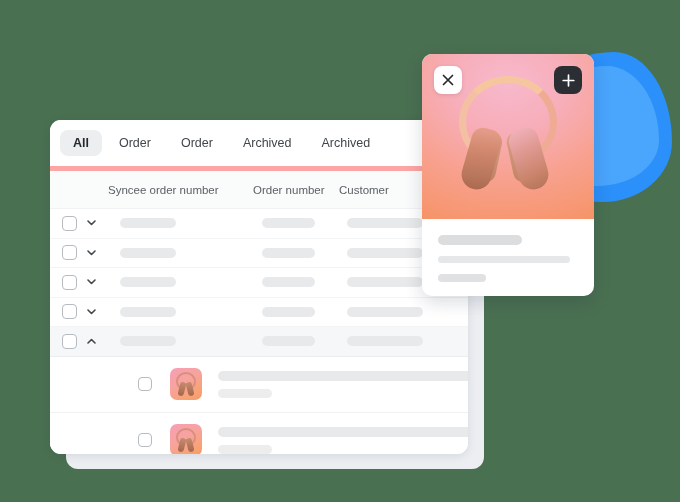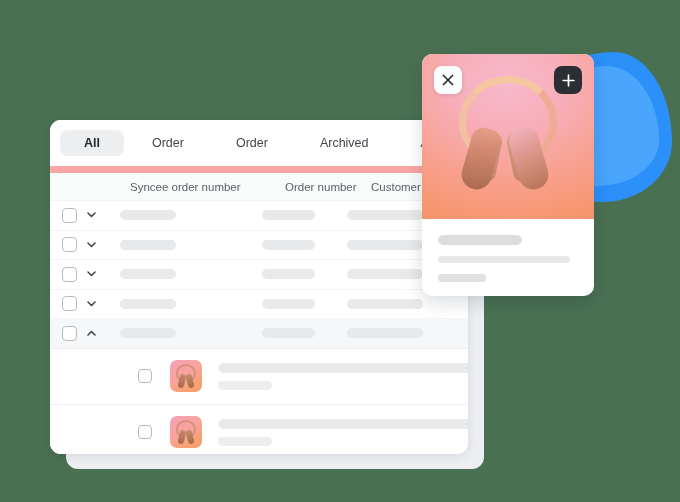--- a/index.html
+++ b/index.html
@@ -56,45 +56,45 @@
     height: 46px;
     display: flex;
     align-items: center;
     padding: 0 10px;
     gap: 4px;
     background: #fff;
   }
   .tab {
     font-size: 12.5px;
     color: #41464c;
-    padding: 6px 24px;
+    padding: 6px 13px;
     border-radius: 8px;
     white-space: nowrap;
     cursor: pointer;
   }
   .tab.active {
     background: #edeeef;
     font-weight: 600;
     color: #26292c;
   }
 
   
   .colhead {
-    height: 35px;
+    height: 43px;
     display: flex;
     align-items: center;
     background: #fafbfb;
-    border-top: 7px solid #fca5a5;
+    border-top: 5px solid #fca5a5;
     border-bottom: 1px solid #f1f2f3;
-    padding-left: 80px;
+    padding-left: 58px;
     font-size: 11.5px;
     color: #5c6166;
   }
   .colhead .c1 { width: 145px; }
-  .colhead .c2 { width: 86px; margin-left: 10px; }
+  .colhead .c2 { width: 86px; }
   .colhead .c3 { width: 80px; }
 
   
   .row {
     height: 29.5px;
     display: flex;
     align-items: center;
     border-bottom: 1px solid #f3f4f5;
     padding-left: 12px;
     background: #fff;

